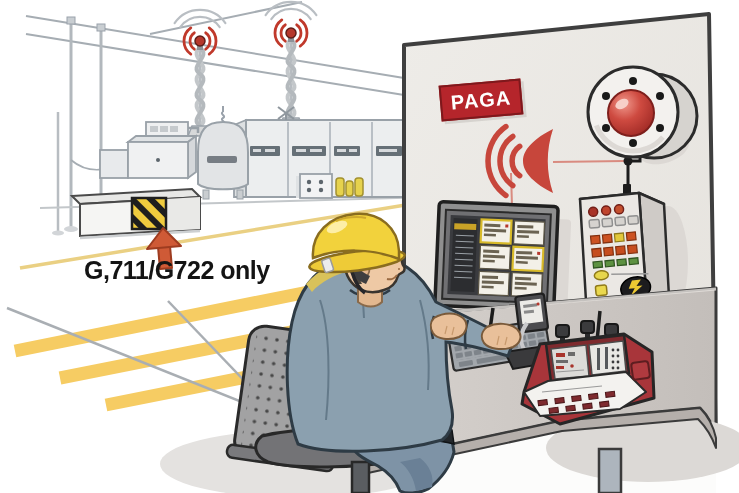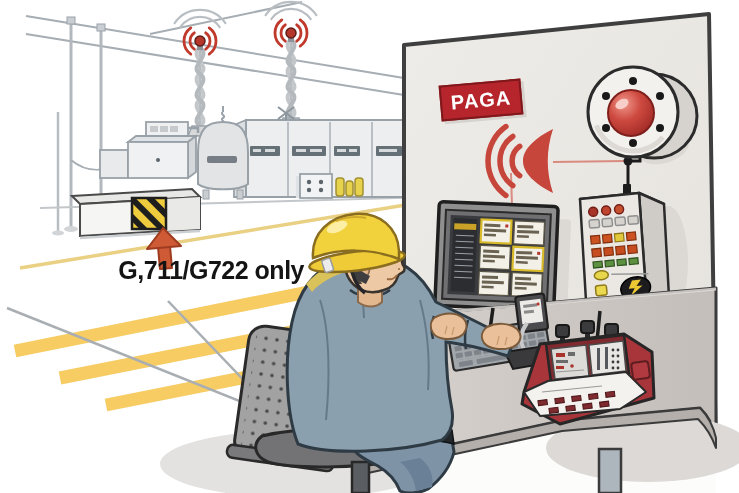--- a/index.html
+++ b/index.html
@@ -5,21 +5,21 @@
   html,body{margin:0;padding:0;background:#ffffff;}
   .stage{position:relative;width:739px;height:493px;background:#ffffff;overflow:hidden;
          font-family:"Liberation Sans","DejaVu Sans",sans-serif;}
   .stage svg{position:absolute;left:0;top:0;}
   .overlay{position:absolute;z-index:5;}
   .paga-sign{left:440px;top:82px;width:78px;height:32px;background:#b5252b;
     border:2px solid #7e181c;transform:rotate(-5deg);display:flex;align-items:center;
     justify-content:center;color:#ffffff;font-weight:bold;font-size:20px;letter-spacing:1px;
     box-shadow:3px 3px 0 rgba(60,50,45,.12);}
   .codec-note{left:84px;top:256px;width:220px;color:#141414;font-weight:bold;
-    font-size:25px;letter-spacing:-0.5px;white-space:nowrap;text-align:right;}
+    font-size:25px;letter-spacing:-0.5px;white-space:nowrap;}
 </style>
 </head>
 <body>
 
 <div class="stage">
 
 <svg width="739" height="493" viewBox="0 0 739 493">
 <defs>
   <pattern id="hz" width="13" height="13" patternUnits="userSpaceOnUse" patternTransform="rotate(-45 148 212)">
     <rect width="13" height="13" fill="#efcb3e"></rect>

